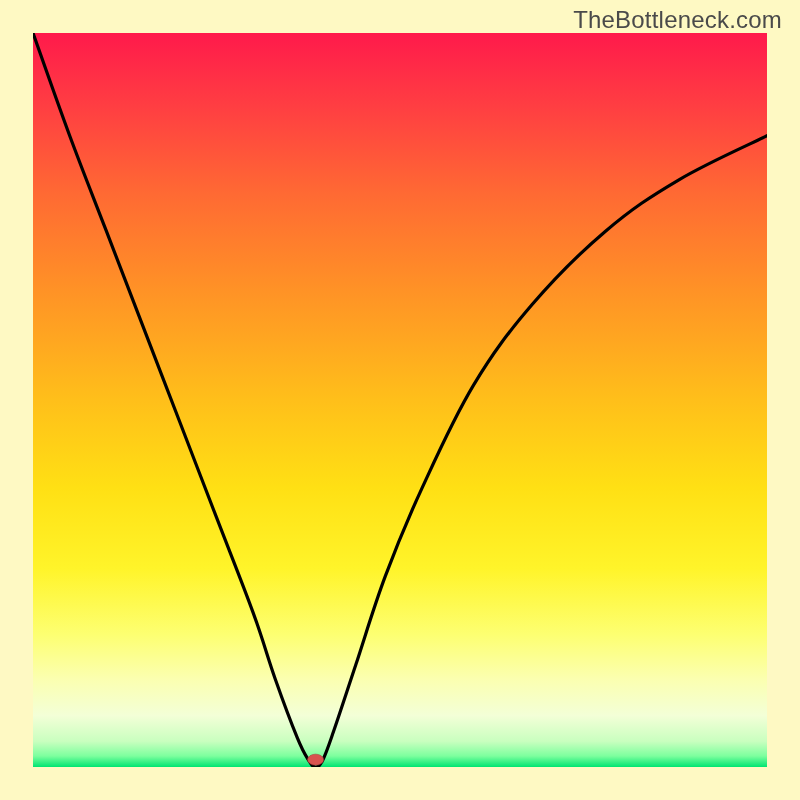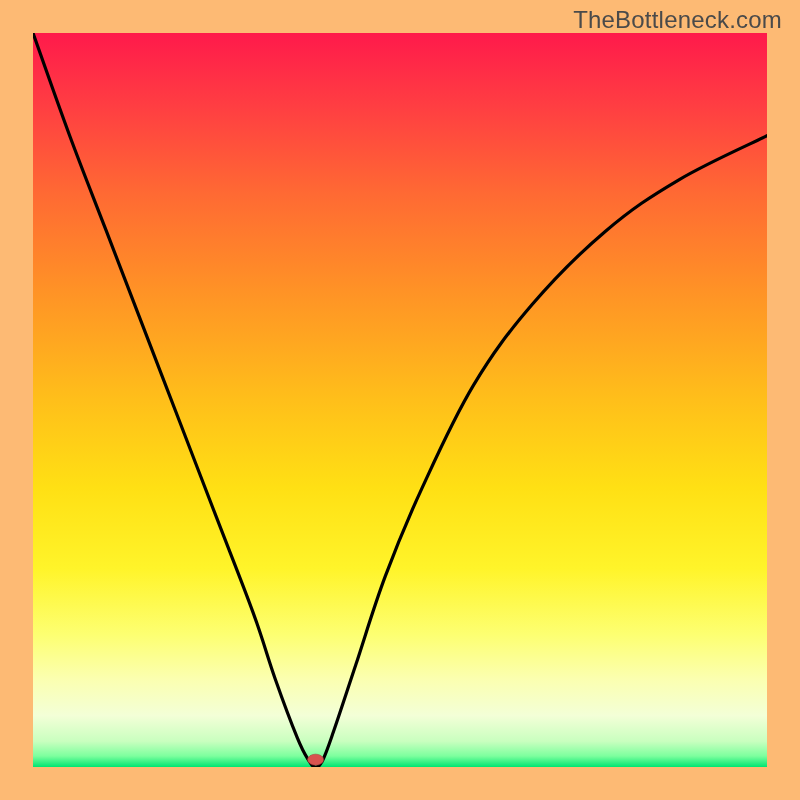--- a/index.html
+++ b/index.html
@@ -10,21 +10,21 @@
     background: #000;
     font-family: Arial, sans-serif;
     position: relative;
   }
   .outer-frame {
     position: absolute;
     left: 0;
     top: 0;
     width: 800px;
     height: 800px;
-    background: #fdba74;
+    background: #fef9c3;
   }
   .plot-area {
     position: absolute;
     left: 33px;
     top: 33px;
     width: 734px;
     height: 734px;
     overflow: hidden;
   }
   .gradient-bg {

